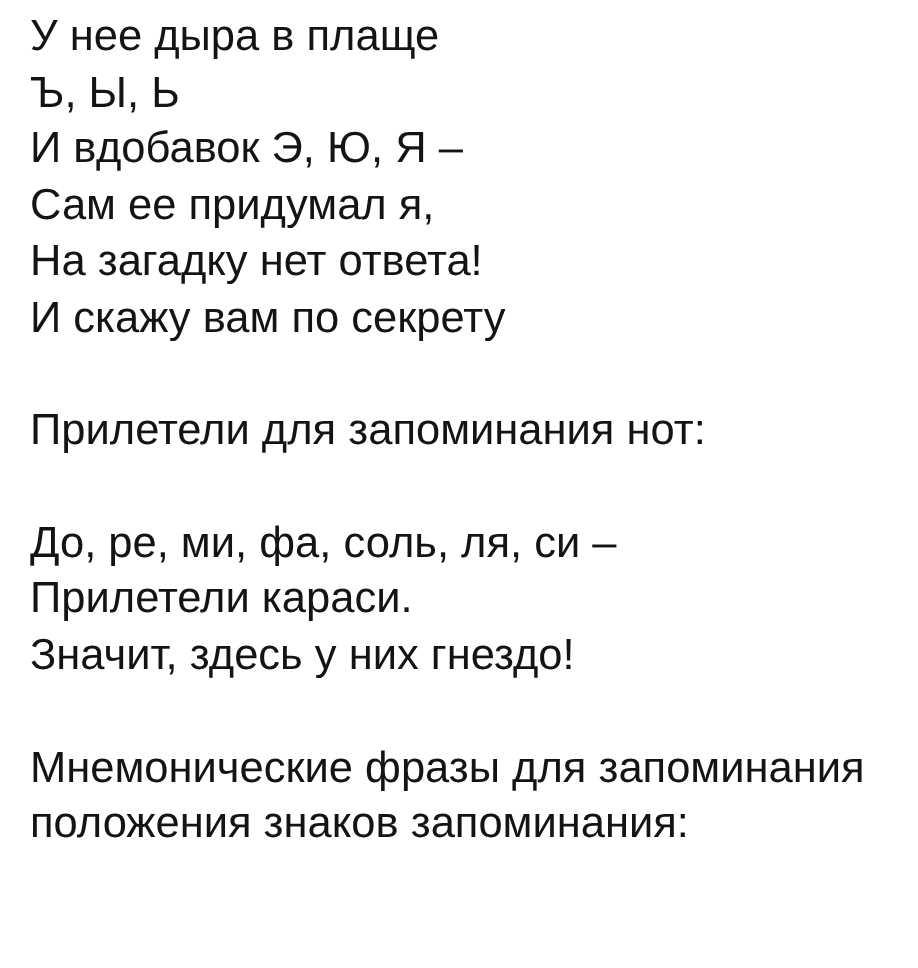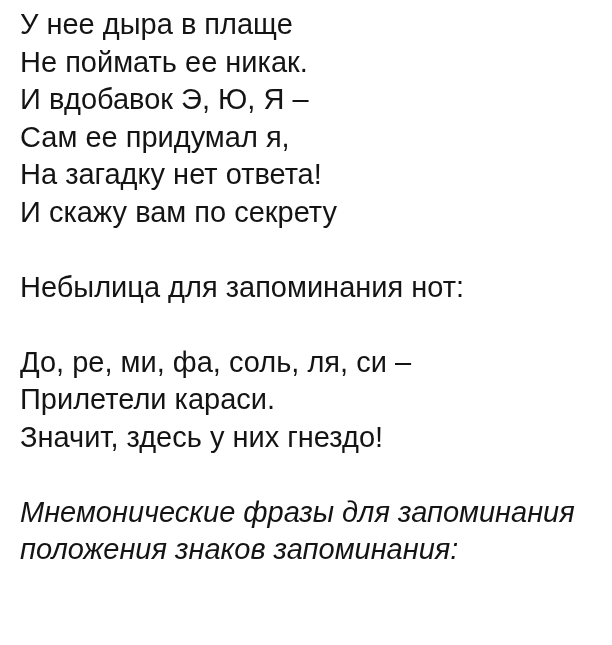--- a/index.html
+++ b/index.html
@@ -22,42 +22,41 @@
     font-size: 29px;
     line-height: 37.5px;
     font-weight: 400;
     letter-spacing: 0;
   }
   .block {
     margin: 0 0 37.5px 0; 
   }
   .block:last-child {
     margin-bottom: 15px;
-    font-style: italic;
   }
   .line {
     white-space: nowrap;
   }
 </style>
 </head>
 <body>
 
 <div class="page">
 
   <div class="block">
     <div class="line">У нее дыра в плаще</div>
-    <div class="line">Не поймать ее никак.</div>
+    <div class="line">Ъ, Ы, Ь</div>
     <div class="line">И вдобавок Э, Ю, Я –</div>
     <div class="line">Сам ее придумал я,</div>
     <div class="line">На загадку нет ответа!</div>
     <div class="line">И скажу вам по секрету</div>
   </div>
 
   <div class="block">
-    <div class="line">Небылица для запоминания нот:</div>
+    <div class="line">Прилетели для запоминания нот:</div>
   </div>
 
   <div class="block">
     <div class="line">До, ре, ми, фа, соль, ля, си –</div>
     <div class="line">Прилетели караси.</div>
     <div class="line">Значит, здесь у них гнездо!</div>
   </div>
 
   <div class="block">
     <div class="line">Мнемонические фразы для запоминания</div>

